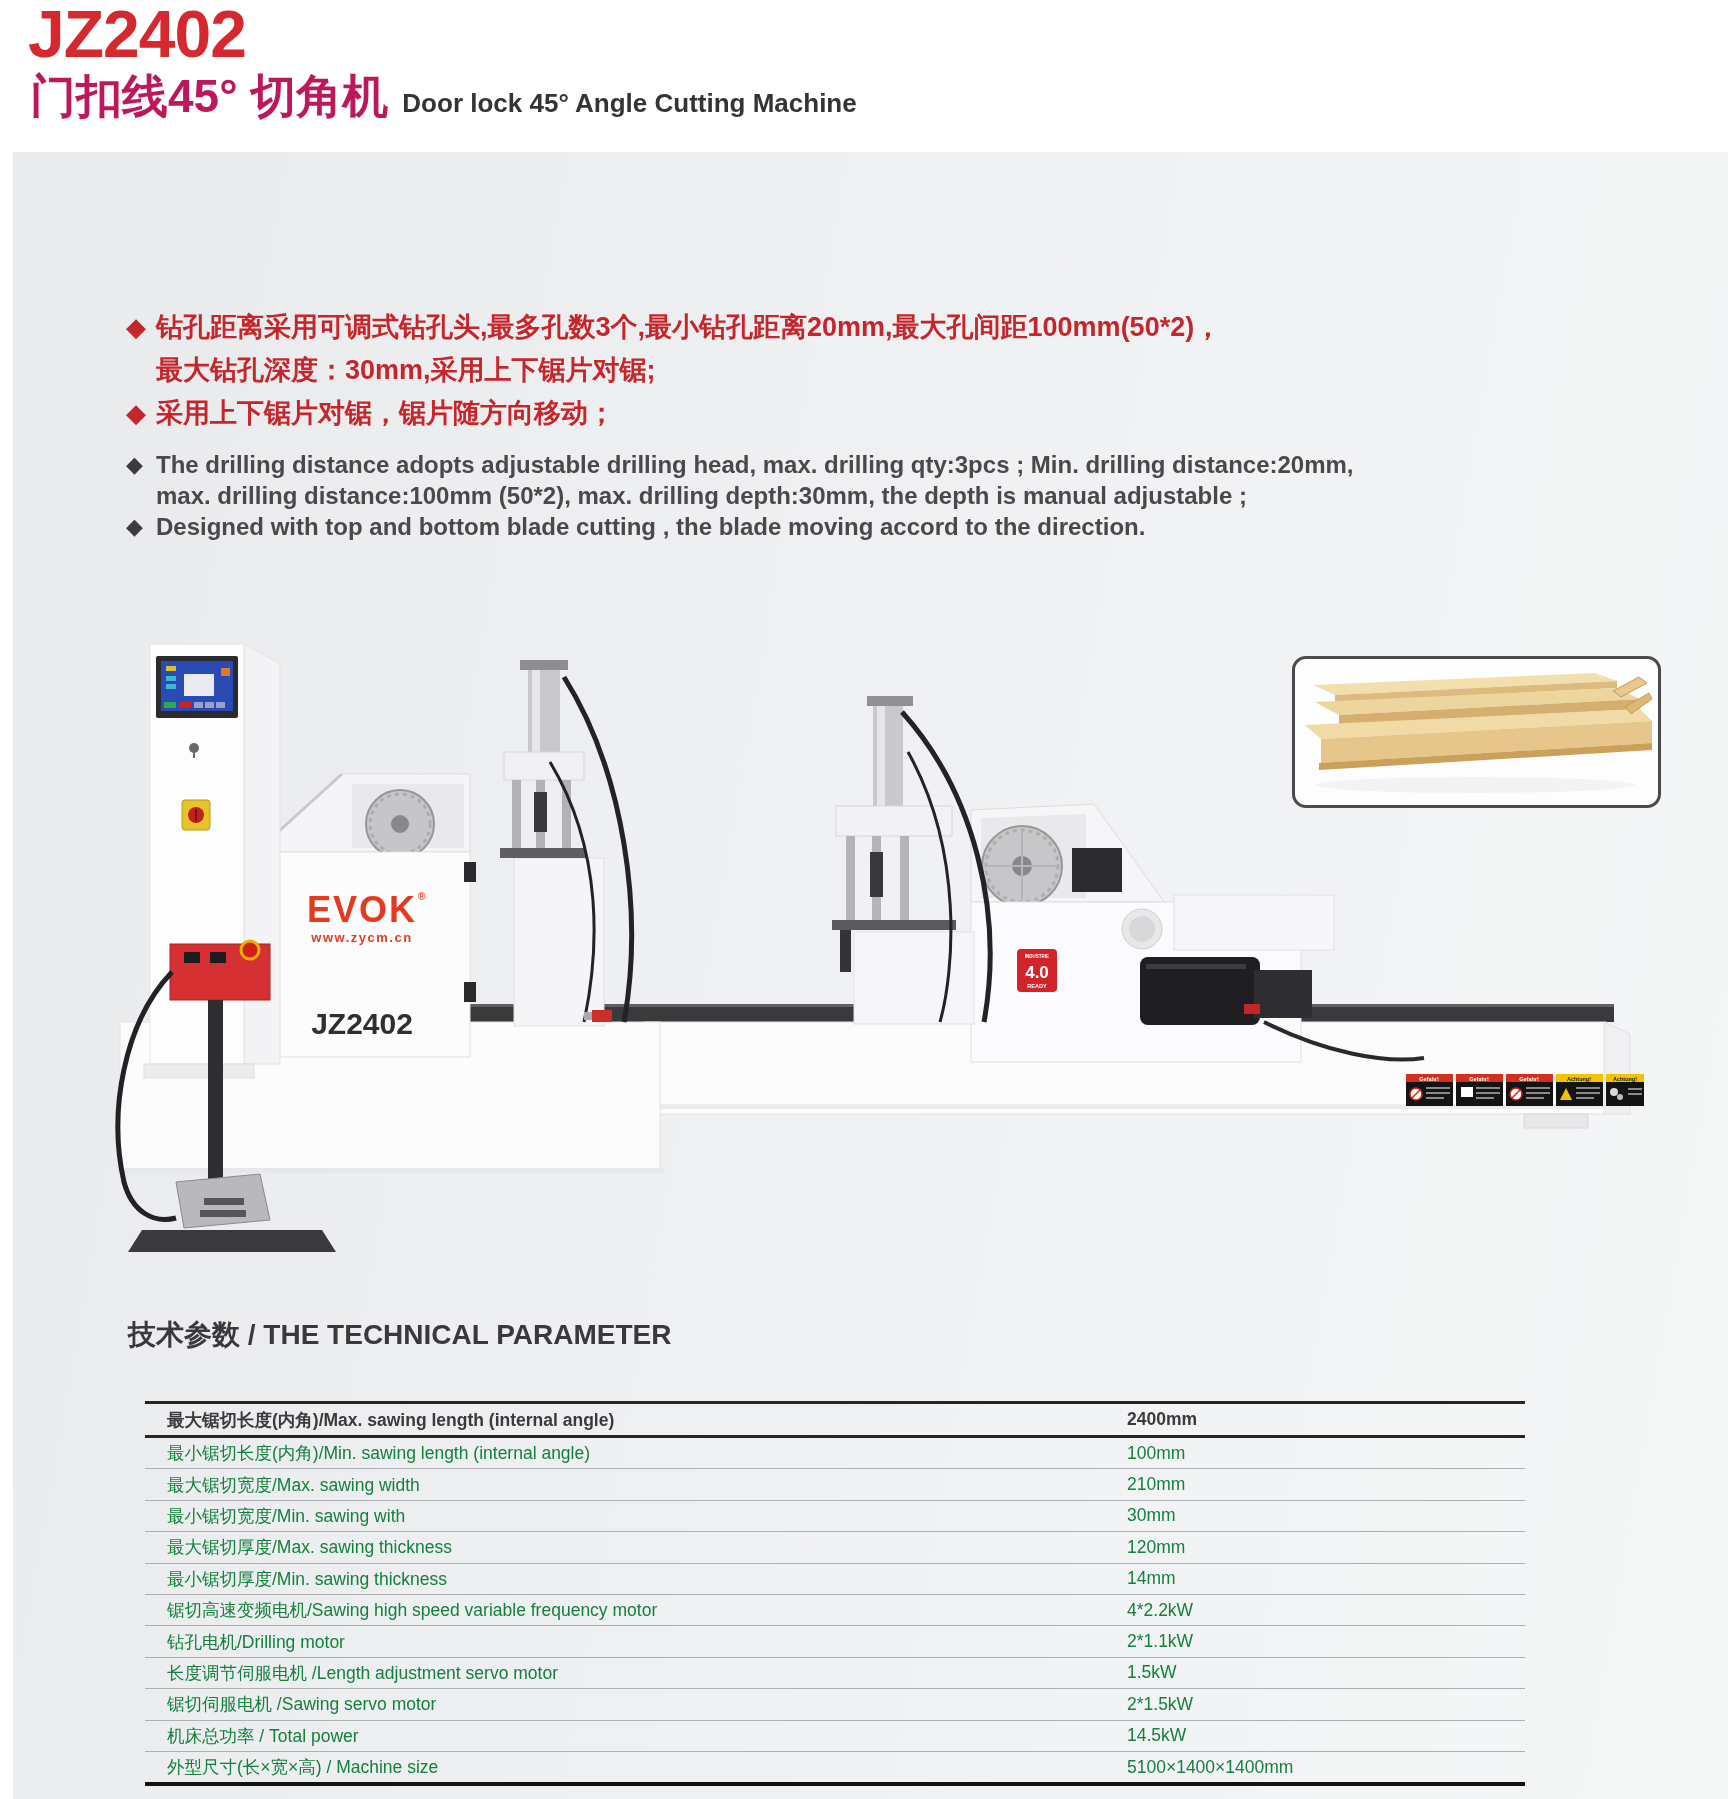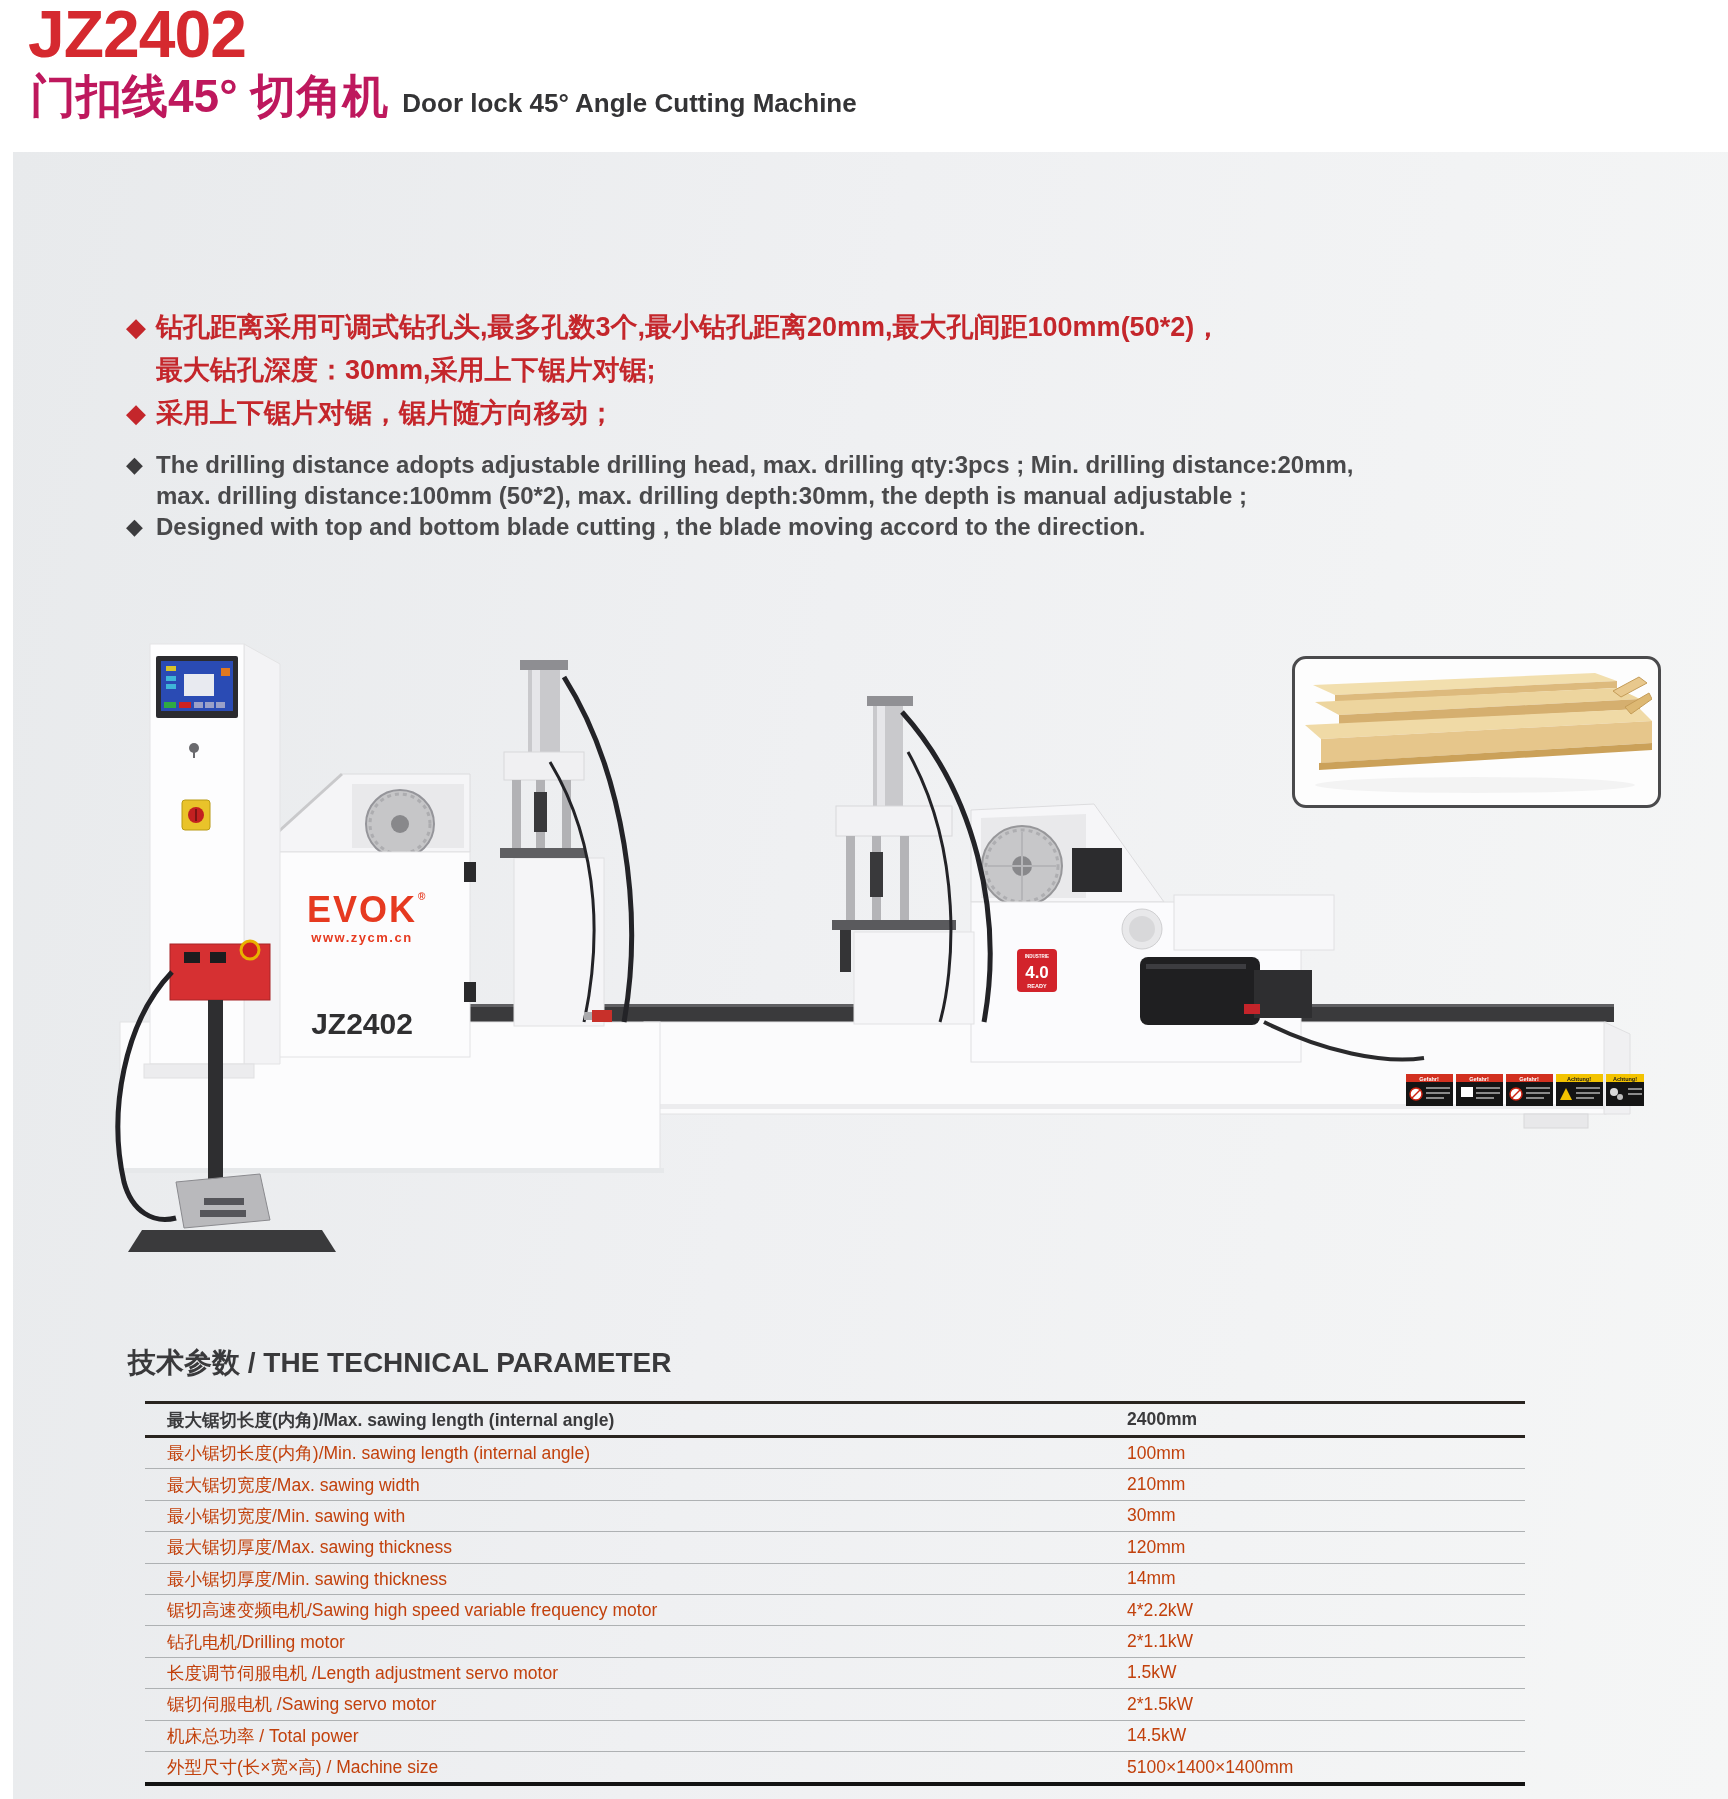--- a/index.html
+++ b/index.html
@@ -31,26 +31,26 @@
   .gap{height:14px;}
   
   .machine{position:absolute;left:84px;top:552px;width:1560px;height:724px;}
   .machine svg{display:block;}
   
   .wood-inset{
     position:absolute;left:1292px;top:656px;width:363px;height:146px;
     background:#fdfdfd;border:3px solid #4a4a4c;border-radius:14px;overflow:hidden;
   }
   
-  .spec-title{position:absolute;left:128px;top:1344px;font-size:28px;font-weight:bold;color:#39393b;white-space:nowrap;}
+  .spec-title{position:absolute;left:128px;top:1316px;font-size:28px;font-weight:bold;color:#39393b;white-space:nowrap;}
   .spec-table{position:absolute;left:145px;top:1401px;width:1380px;}
   .spec-row{
     display:flex;align-items:center;height:30.4px;
     border-bottom:1px solid #aeb1b3;
-    font-size:17.5px;color:#c2410c;
+    font-size:17.5px;color:#15803d;
   }
   .spec-row .spec-label{width:960px;padding-left:22px;white-space:nowrap;}
   .spec-row .spec-value{flex:1;white-space:nowrap;}
   .spec-row.first{
     height:31px;border-top:3px solid #29241f;border-bottom:3px solid #29241f;
     font-weight:bold;color:#3a3a3c;
   }
   .spec-row.last{border-bottom:4px solid #121212;}
 </style>
 </head>

